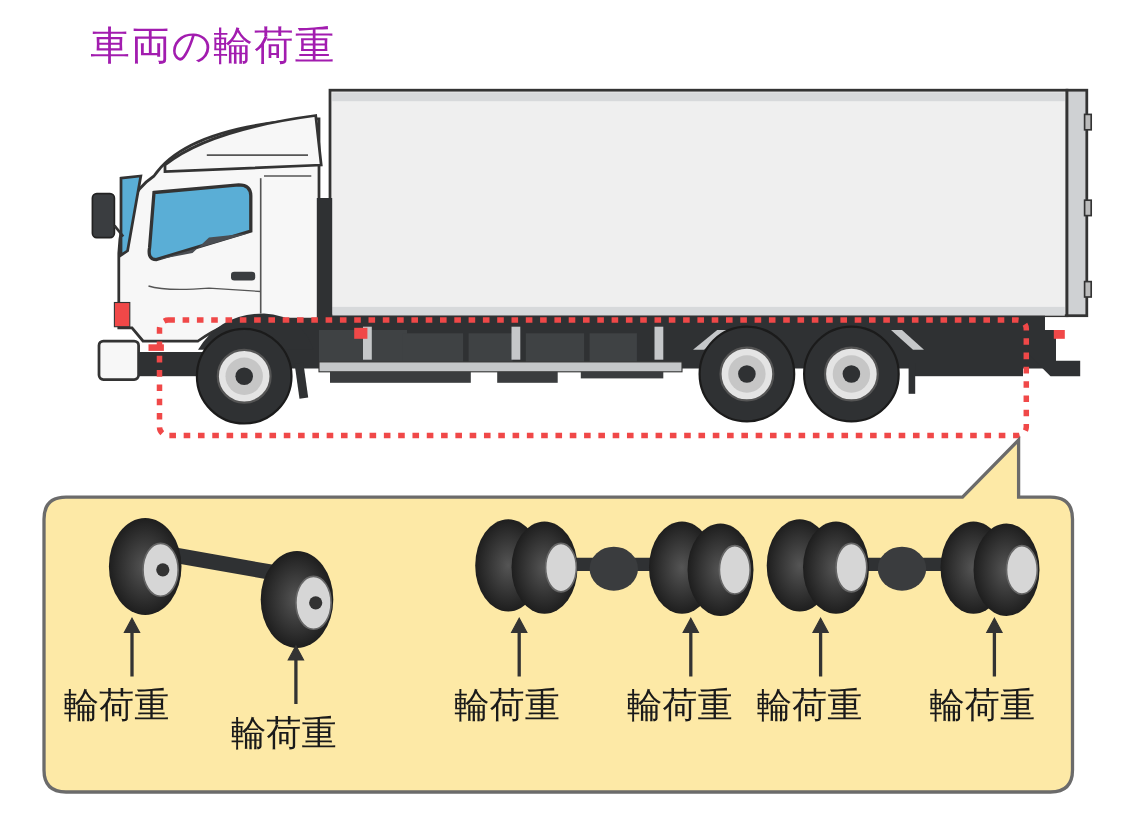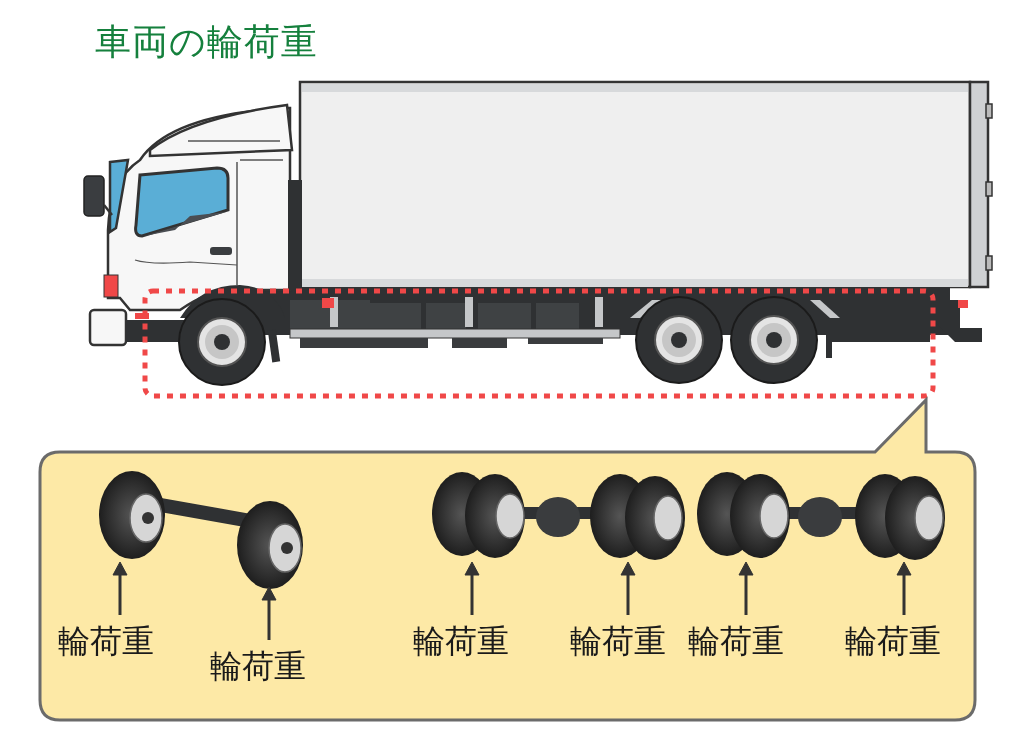--- a/index.html
+++ b/index.html
@@ -1,18 +1,18 @@
 <!DOCTYPE html>
 <html><head>
 <meta charset="utf-8">
 <style>
   html, body { margin:0; padding:0; background:#ffffff; }
   body { width:1024px; height:741px; position:relative; overflow:hidden;
          font-family:"DejaVu Sans", "Liberation Sans", sans-serif; }
-  .title { position:absolute; left:82px; top:18px; font-size:36px; color:#15803d; letter-spacing:1px;margin-left:13px; }
+  .title { position:absolute; left:82px; top:18px; font-size:36px; color:#a21caf; letter-spacing:1px; }
   svg { position:absolute; left:0; top:0; }
   .lbl { position:absolute; font-size:32px; color:#1a1a1a; white-space:nowrap; }
 </style>
 </head>
 <body>
 
 <div class="title">車両の輪荷重</div>
 
 <svg width="1024" height="741" viewBox="0 0 1024 741">
   <defs>

